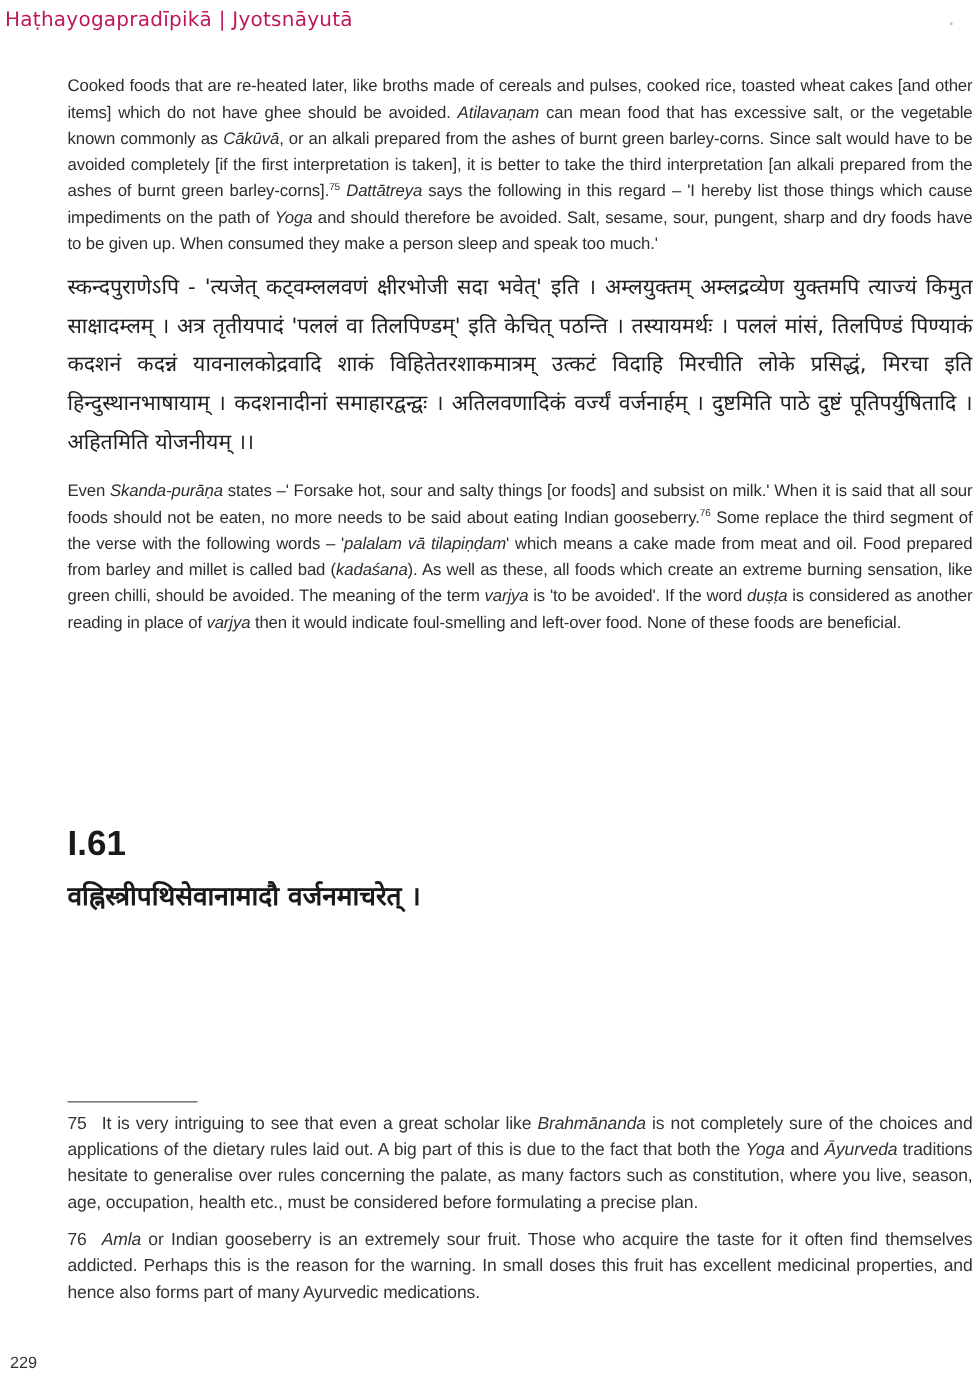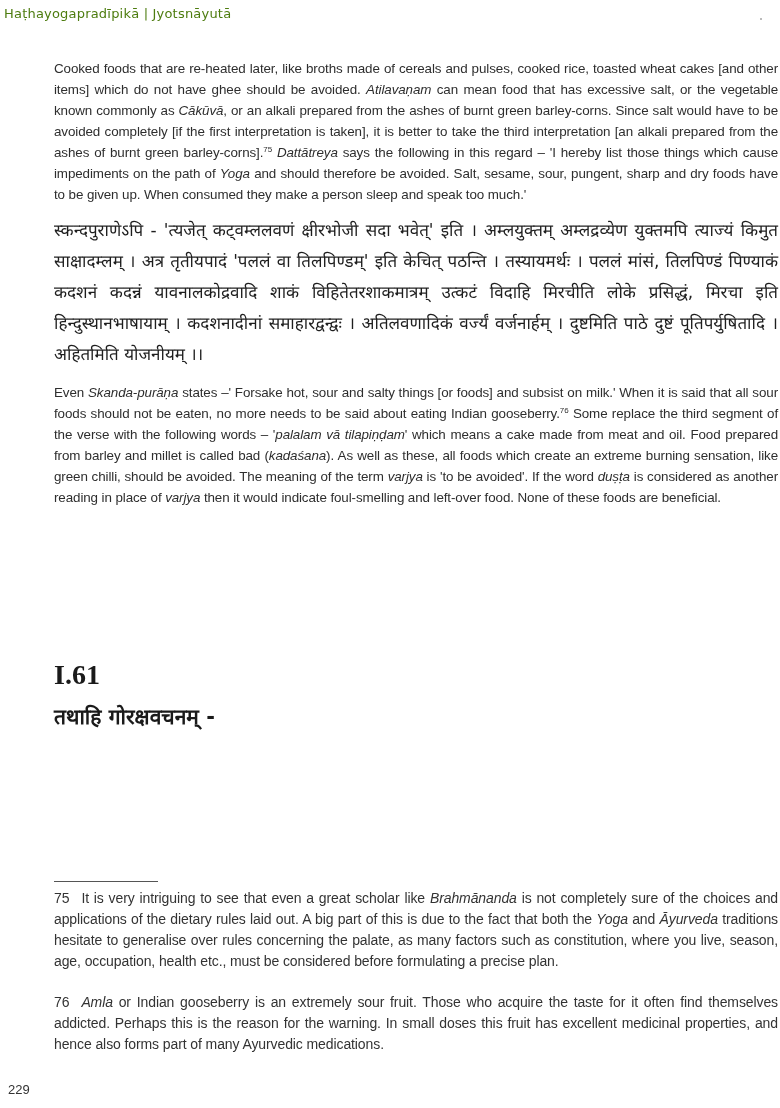--- a/index.html
+++ b/index.html
@@ -1,58 +1,58 @@
 <!DOCTYPE html>
 <html><head>
 <meta charset="utf-8">
 <style>
   html, body { margin: 0; padding: 0; background: #ffffff; }
   body { width: 780px; height: 1108px; position: relative; overflow: hidden;
          font-family: "DejaVu Sans", "Liberation Sans", sans-serif; color: #2b2b2b; }
-  .running-head { position: absolute; left: 4px; top: 6px; font-size: 13px; letter-spacing: 0.2px; color: #4d7c0f; }
+  .running-head { position: absolute; left: 4px; top: 6px; font-size: 16px; letter-spacing: 0.2px; color: #be185d; }
   .speck { position: absolute; left: 760px; top: 18px; width: 2px; height: 2px; background: #bbb; }
   .content { position: absolute; left: 54px; top: 58px; width: 724px; }
   .para { font-size: 13.4px; line-height: 21px; text-align: justify; margin: 0; color: #2e2e2e;
           font-family: "Liberation Sans", "DejaVu Sans", sans-serif; letter-spacing: -0.1px; }
   .para i { }
   .para sup { font-size: 8px; vertical-align: 5px; line-height: 0; }
   .skt { font-family: "DejaVu Sans", "Liberation Serif", serif; font-size: 17px; line-height: 31px;
          text-align: justify; margin: 0; color: #1e1e1e; }
   #p1 { margin-top: 0; }
   #skt1 { margin-top: 10px; }
   #p2 { margin-top: 12px; }
   .verse-num { font-size: 28px; font-weight: bold; margin: 0; color: #1a1a1a; line-height: 34px;
-               font-family: Liberation Serif, serif; position: absolute; left: 54px; top: 658px; }
+               font-family: Liberation Sans, sans-serif; position: absolute; left: 54px; top: 658px; }
   .verse { position: absolute; left: 54px; top: 698px; }
   .verse-line { font-family: "DejaVu Sans", "Liberation Serif", serif; font-size: 21px; font-weight: bold;
                 line-height: 38px; margin: 0; color: #1a1a1a; }
   .fn-rule { position: absolute; left: 54px; top: 881px; width: 104px; height: 1px; background: #555; }
   .footnotes { position: absolute; left: 54px; top: 888px; width: 724px; }
   .fn { font-family: "Liberation Sans", "DejaVu Sans", sans-serif; font-size: 14px; line-height: 21px;
         text-align: justify; margin: 0; color: #333; letter-spacing: -0.1px; }
-  .fn + .fn { margin-top: 20px; }
+  .fn + .fn { margin-top: 9px; }
   .fn .num { margin-right: 12px; }
   .page-number { position: absolute; left: 8px; top: 1082px; font-size: 13px; color: #333;
                  font-family: "Liberation Sans", sans-serif; }
 </style>
 </head>
 <body>
 
 <div class="running-head">Haṭhayogapradīpikā | Jyotsnāyutā</div>
 <div class="speck"></div>
 
 <div class="content">
   <p class="para" id="p1"><span>Cooked foods that are re-heated later, like broths made of cereals and pulses, cooked rice, toasted wheat cakes [and other items] which do not have ghee should be avoided. </span><i>Atilavaṇam</i><span> can mean food that has excessive salt, or the vegetable known commonly as </span><i>Cākūvā</i><span>, or an alkali prepared from the ashes of burnt green barley-corns. Since salt would have to be avoided completely [if the first interpretation is taken], it is better to take the third interpretation [an alkali prepared from the ashes of burnt green barley-corns].</span><sup>75</sup><span> </span><i>Dattātreya</i><span> says the following in this regard – 'I hereby list those things which cause impediments on the path of </span><i>Yoga</i><span> and should therefore be avoided. Salt, sesame, sour, pungent, sharp and dry foods have to be given up. When consumed they make a person sleep and speak too much.'</span></p>
   <p class="skt" id="skt1">स्कन्दपुराणेऽपि - 'त्यजेत् कट्वम्ललवणं क्षीरभोजी सदा भवेत्' इति । अम्लयुक्तम् अम्लद्रव्येण युक्तमपि त्याज्यं किमुत साक्षादम्लम् । अत्र तृतीयपादं 'पललं वा तिलपिण्डम्' इति केचित् पठन्ति । तस्यायमर्थः । पललं मांसं, तिलपिण्डं पिण्याकं कदशनं कदन्नं यावनालकोद्रवादि शाकं विहितेतरशाकमात्रम् उत्कटं विदाहि मिरचीति लोके प्रसिद्धं, मिरचा इति हिन्दुस्थानभाषायाम् । कदशनादीनां समाहारद्वन्द्वः । अतिलवणादिकं वर्ज्यं वर्जनार्हम् । दुष्टमिति पाठे दुष्टं पूतिपर्युषितादि । अहितमिति योजनीयम् ।।</p>
   <p class="para" id="p2"><span>Even </span><i>Skanda-purāṇa</i><span> states –' Forsake hot, sour and salty things [or foods] and subsist on milk.' When it is said that all sour foods should not be eaten, no more needs to be said about eating Indian gooseberry.</span><sup>76</sup><span> Some replace the third segment of the verse with the following words – '</span><i>palalam vā tilapiṇḍam</i><span>' which means a cake made from meat and oil. Food prepared from barley and millet is called bad (</span><i>kadaśana</i><span>). As well as these, all foods which create an extreme burning sensation, like green chilli, should be avoided. The meaning of the term </span><i>varjya</i><span> is 'to be avoided'. If the word </span><i>duṣṭa</i><span> is considered as another reading in place of </span><i>varjya</i><span> then it would indicate foul-smelling and left-over food. None of these foods are beneficial.</span></p>
 </div>
 
 <div class="verse-num">I.61</div>
 <div class="verse">
-  <p class="verse-line">तथाहि गोरक्षवचनम् -</p>
+  <p class="verse-line">वह्निस्त्रीपथिसेवानामादौ वर्जनमाचरेत् ।</p>
 </div>
 
 <div class="fn-rule"></div>
 <div class="footnotes">
   <p class="fn">
     <span class="num">75</span><span><span>It is very intriguing to see that even a great scholar like </span><i>Brahmānanda</i><span> is not completely sure of the choices and applications of the dietary rules laid out. A big part of this is due to the fact that both the </span><i>Yoga</i><span> and </span><i>Āyurveda</i><span> traditions hesitate to generalise over rules concerning the palate, as many factors such as constitution, where you live, season, age, occupation, health etc., must be considered before formulating a precise plan.</span></span>
   </p>
   <p class="fn">
     <span class="num">76</span><span><i>Amla</i><span> or Indian gooseberry is an extremely sour fruit. Those who acquire the taste for it often find themselves addicted. Perhaps this is the reason for the warning. In small doses this fruit has excellent medicinal properties, and hence also forms part of many Ayurvedic medications.</span></span>
   </p>

